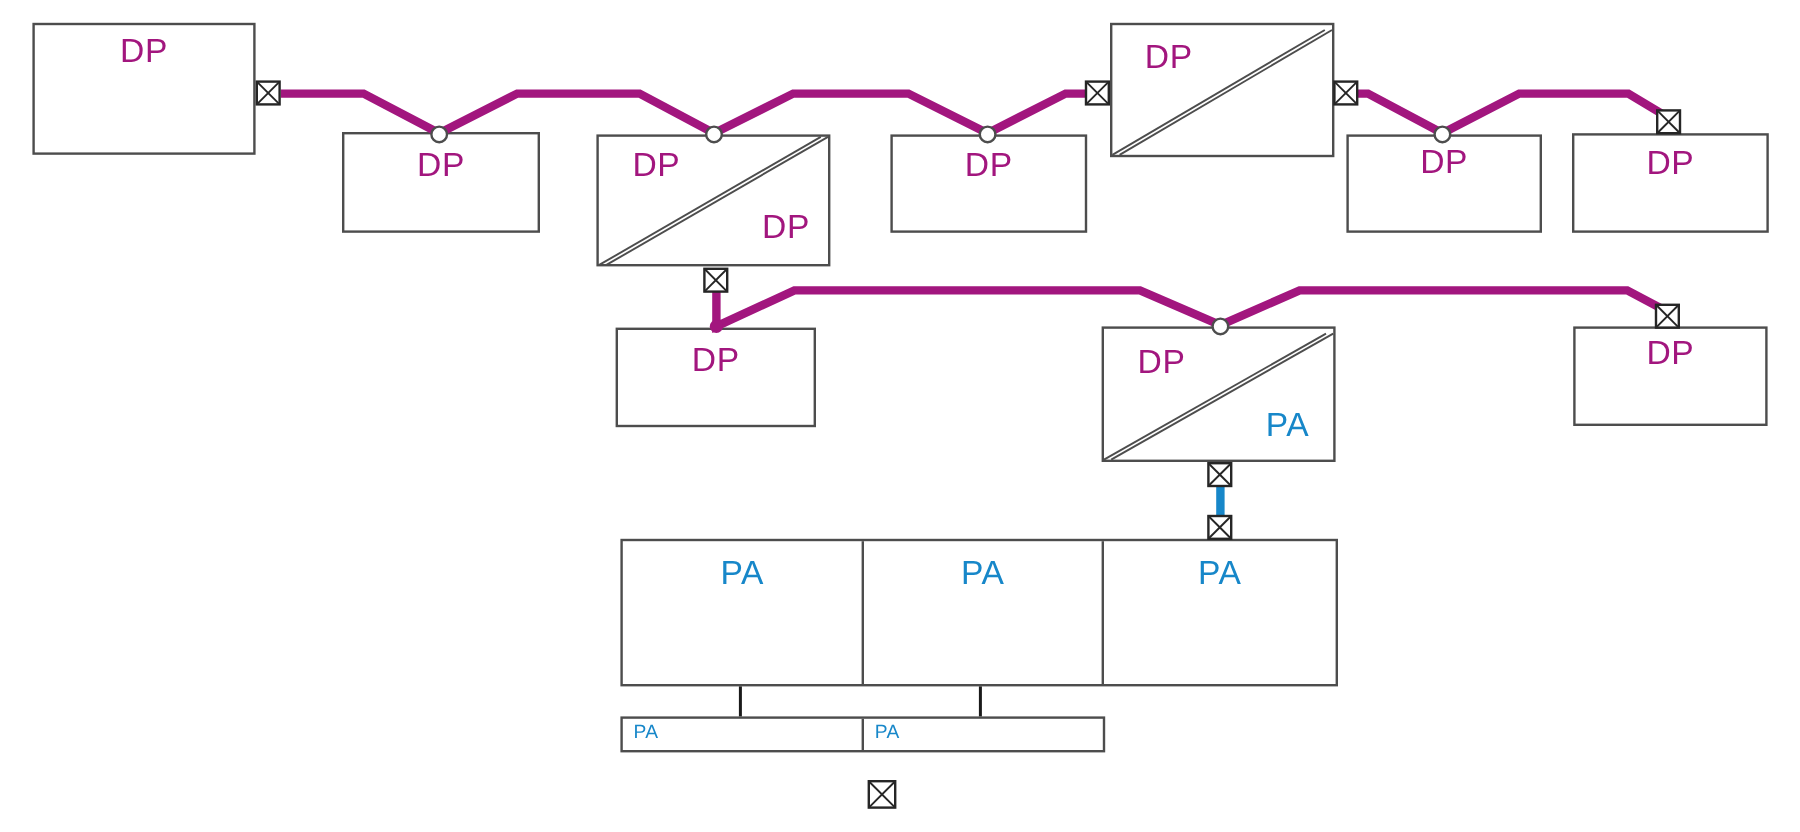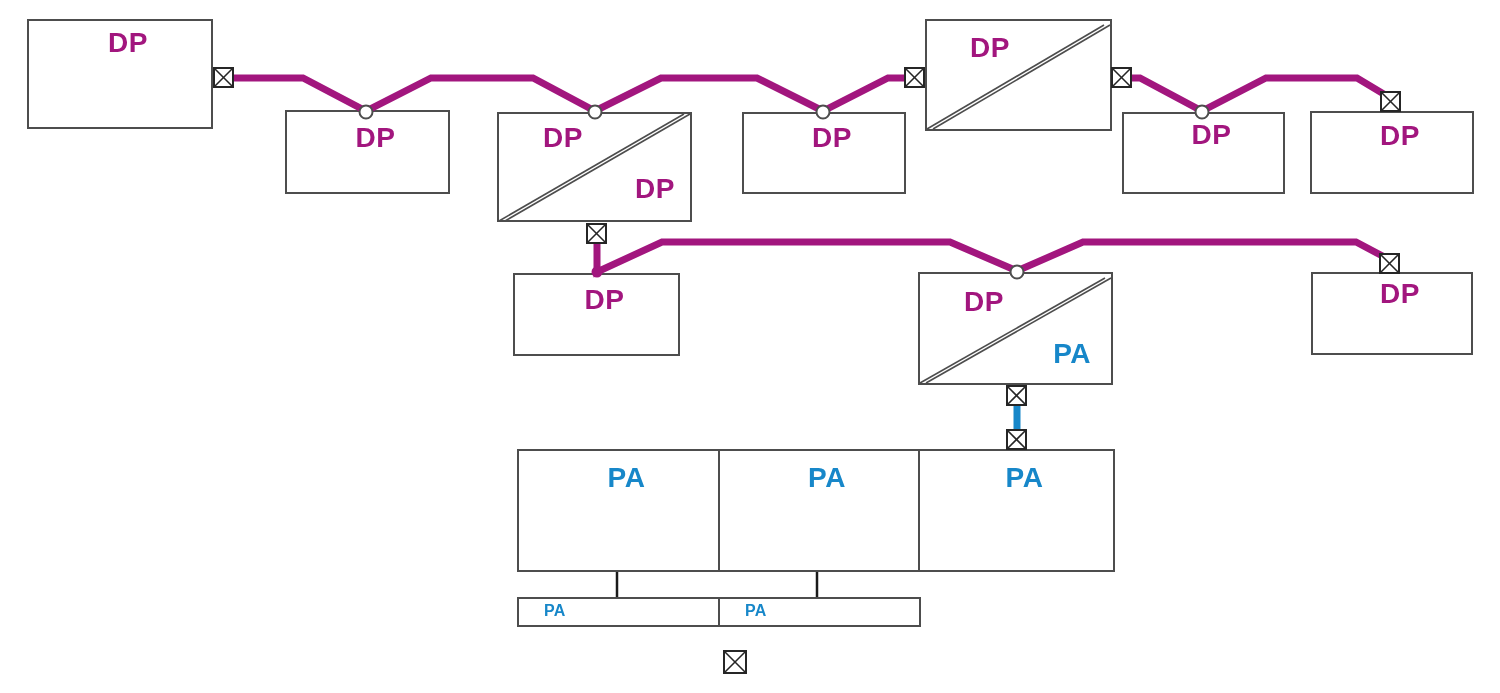--- a/index.html
+++ b/index.html
@@ -14,26 +14,25 @@
     overflow: hidden;
   }
 
   .box {
     position: absolute;
     background: #ffffff;
     border: 2px solid var(--box-border, #4d4d4d);
   }
 
   .lbl {
-    font-weight: bold;
+    font-weight: normal;
     font-size: 28px;
     letter-spacing: 0.5px;
     line-height: 1;
     white-space: nowrap;
-    padding-left: 16px;
   }
   .lbl.dp { color: var(--dp-bus, #a2167e); }
   .lbl.pa { color: var(--pa-bus, #1787c9); }
   .lbl.small { font-size: 16px; letter-spacing: 0.3px; }
 
   .center-lbl { display: block; text-align: center; }
   .abs-lbl { position: absolute; }
 
   .sections { display: flex; width: 100%; height: 100%; }
   .section { height: 100%; }

